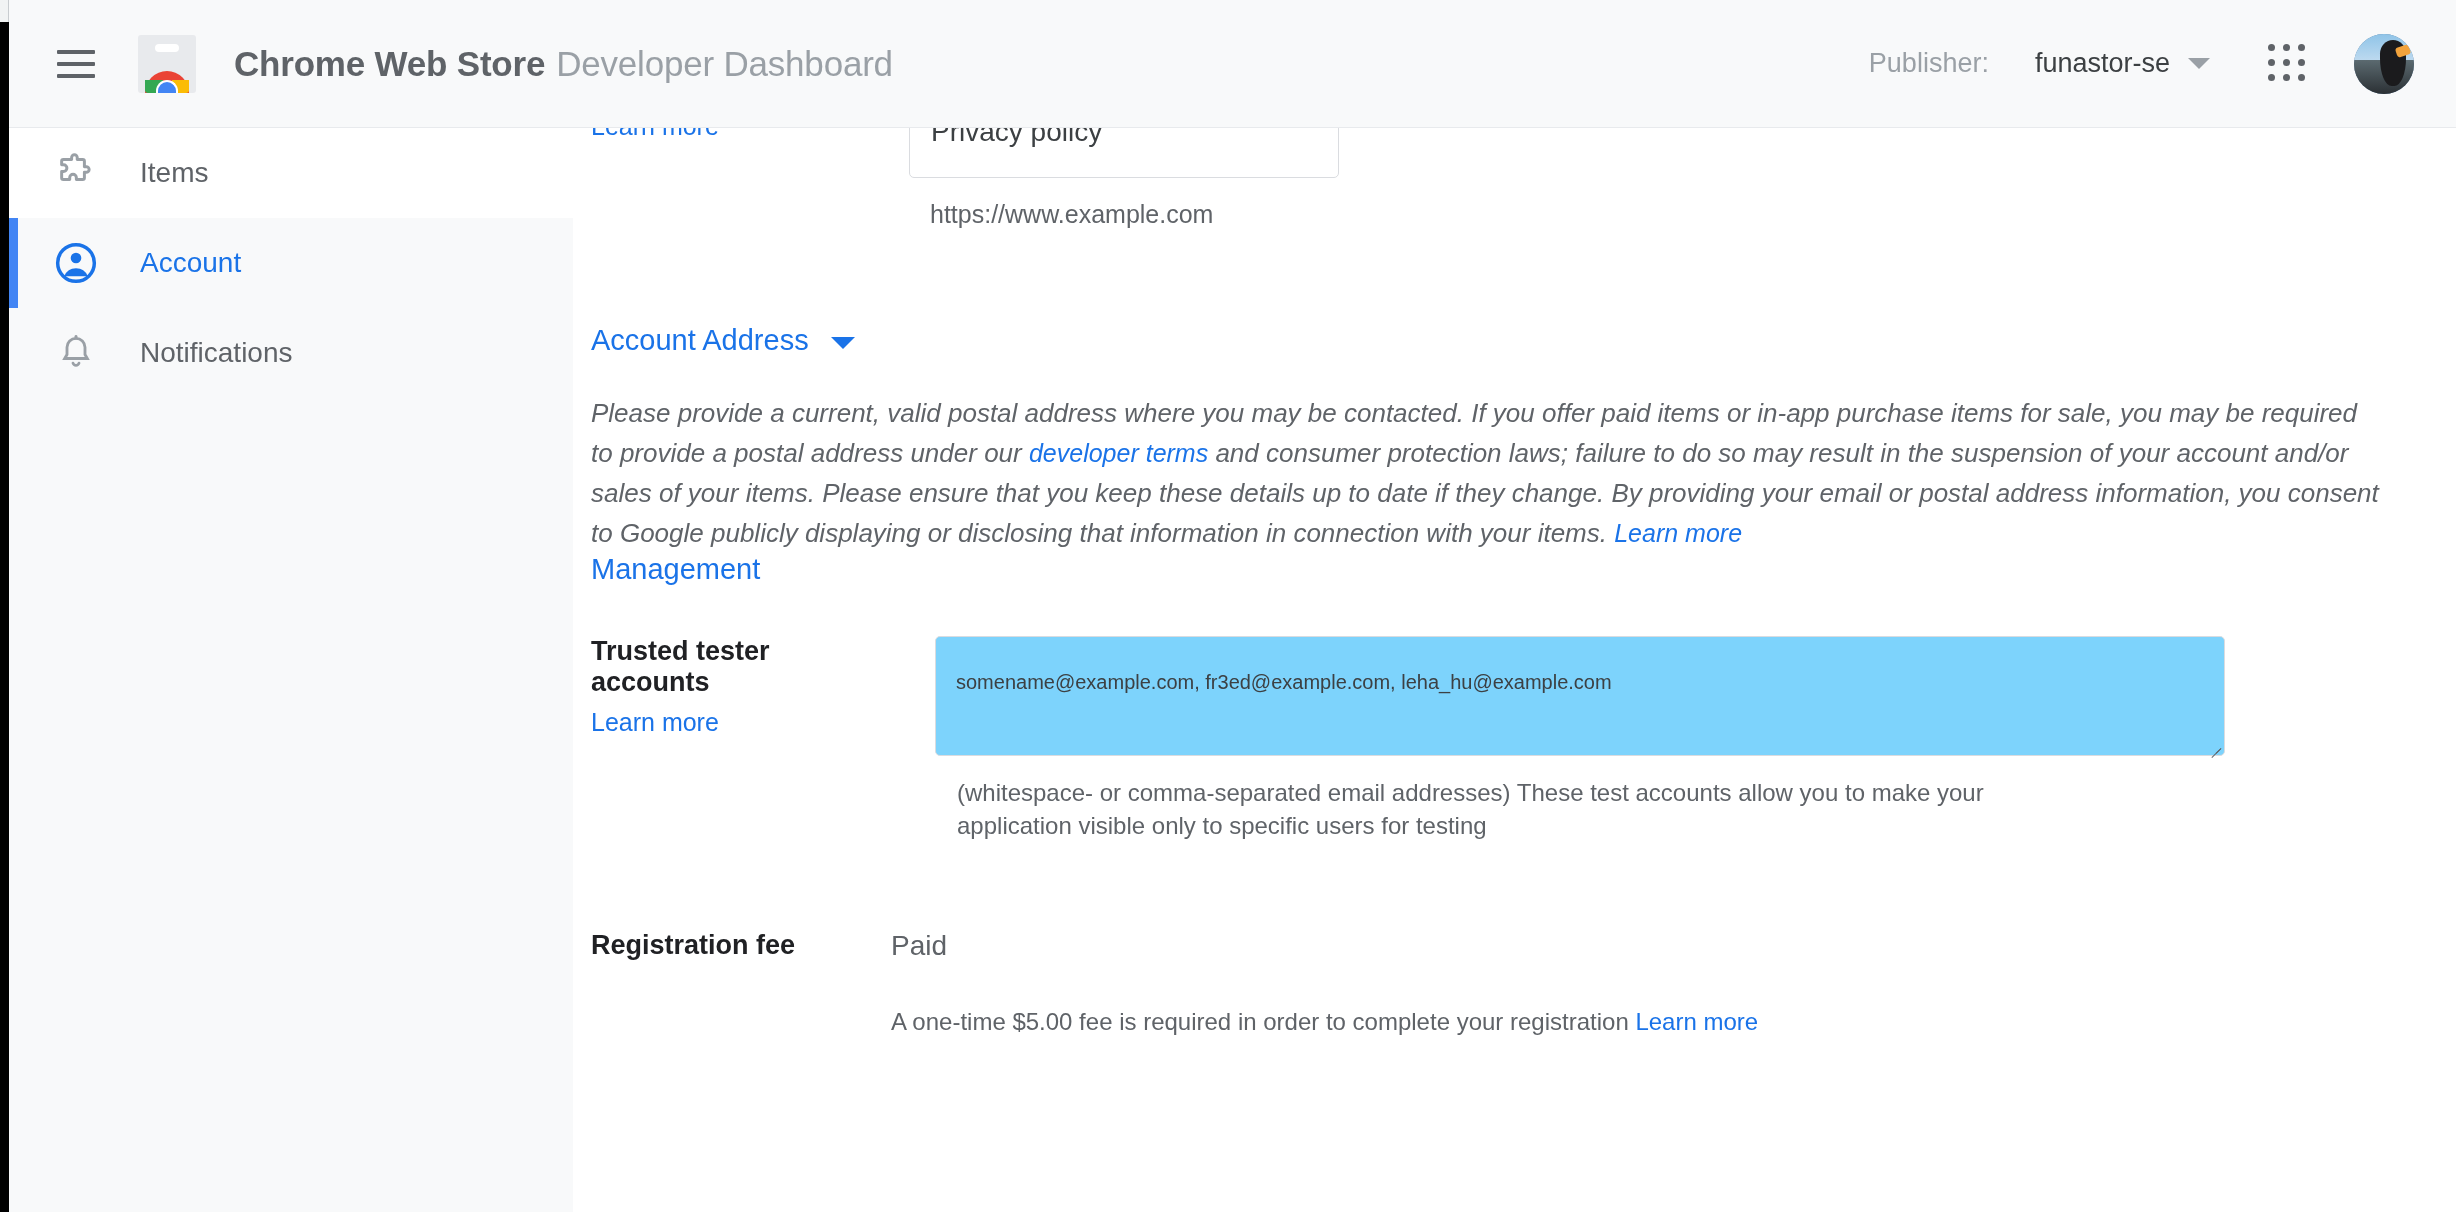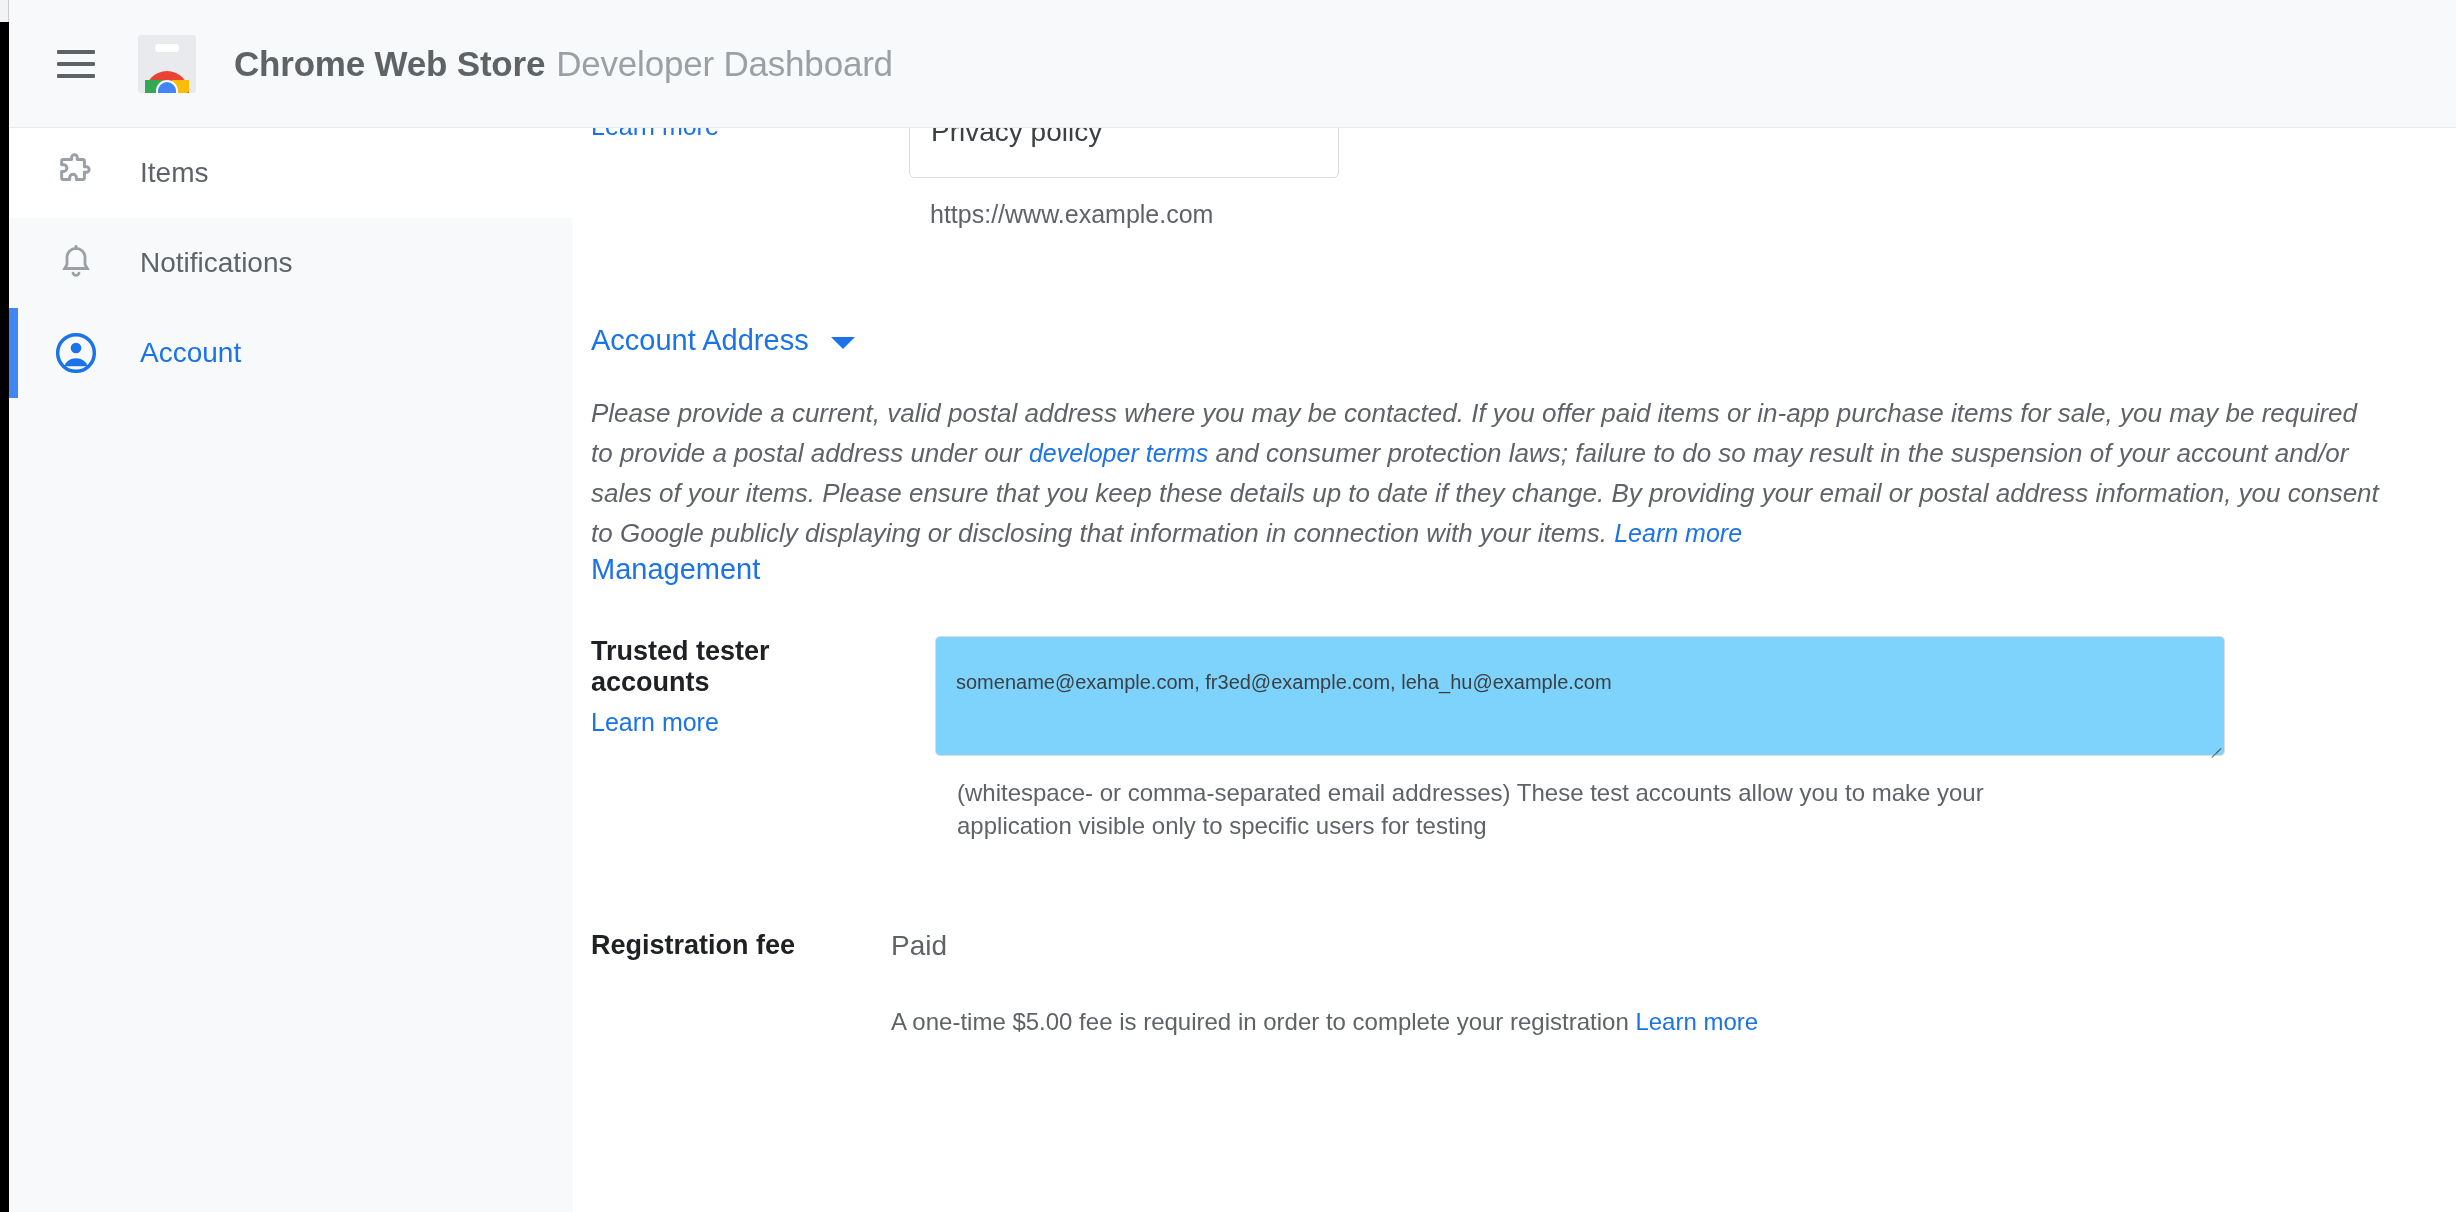--- a/index.html
+++ b/index.html
@@ -427,55 +427,79 @@
         <div class="chrome-yellow"></div>
         <div class="chrome-blue"></div>
       </div>
     </div>
 
     <div class="title-wrap">
       <span class="title-strong">Chrome Web Store</span>
       <span class="title-light">Developer Dashboard</span>
     </div>
 
+    <div class="header-right">
+      <span class="publisher-label">Publisher:</span>
+      <div class="publisher-select">
+        <span class="publisher-value">funastor-se</span>
+        <span class="caret-down"></span>
+      </div>
+      <div class="apps-grid">
+        <i></i>
+          <i></i>
+          <i></i>
+        <i></i>
+          <i></i>
+          <i></i>
+        <i></i>
+          <i></i>
+          <i></i>
+      </div>
+      <div class="avatar">
+        <div class="av-sky"></div>
+        <div class="av-ground"></div>
+        <div class="av-bird"></div>
+        <div class="av-beak"></div>
+      </div>
+    </div>
   </div>
 
   <div class="sidebar">
 
     <div class="nav-item hovered">
       <span class="nav-icon">
         <svg width="42" height="42" viewBox="0 0 24 24" fill="none" stroke="#9aa0a6" stroke-width="1.7" stroke-linejoin="round">
           <path d="M9.5 3.2a1.6 1.6 0 1 1 3.2 0v1.1h3.1a1 1 0 0 1 1 1v3.1h1.1a1.6 1.6 0 1 1 0 3.2h-1.1v3.1a1 1 0 0 1-1 1h-3.6v-1.1a1.9 1.9 0 1 0-3.8 0v1.1H4.8a1 1 0 0 1-1-1v-3.6h1.1a1.9 1.9 0 1 0 0-3.8H3.8V5.3a1 1 0 0 1 1-1h4.7V3.2z"></path>
         </svg>
       </span>
       <span class="nav-label">Items</span>
-    </div>
-
-    <div class="nav-item">
-      <span class="nav-icon">
-        <svg width="40" height="40" viewBox="0 0 24 24" fill="none" stroke="#9aa0a6" stroke-width="1.7" stroke-linecap="round">
-          <path d="M12 3.2a5.4 5.4 0 0 1 5.4 5.4v4.3l1.4 2.4H5.2l1.4-2.4V8.6A5.4 5.4 0 0 1 12 3.2z"></path>
-          <path d="M10.2 18.1a1.9 1.9 0 0 0 3.6 0"></path>
-          <path d="M12 2v1.2"></path>
-        </svg>
-      </span>
-      <span class="nav-label">Notifications</span>
     </div>
 
     <div class="nav-item active">
       <span class="nav-indicator"></span>
       <span class="nav-icon">
         <svg width="44" height="44" viewBox="0 0 24 24">
           <circle cx="12" cy="12" r="10" fill="none" stroke="#1a73e8" stroke-width="1.9"></circle>
           <circle cx="12" cy="9.3" r="2.9" fill="#1a73e8"></circle>
           <path d="M5.6 19.2a6.9 6.9 0 0 1 12.8 0" fill="#1a73e8"></path>
         </svg>
       </span>
       <span class="nav-label">Account</span>
     </div>
+
+    <div class="nav-item">
+      <span class="nav-icon">
+        <svg width="40" height="40" viewBox="0 0 24 24" fill="none" stroke="#9aa0a6" stroke-width="1.7" stroke-linecap="round">
+          <path d="M12 3.2a5.4 5.4 0 0 1 5.4 5.4v4.3l1.4 2.4H5.2l1.4-2.4V8.6A5.4 5.4 0 0 1 12 3.2z"></path>
+          <path d="M10.2 18.1a1.9 1.9 0 0 0 3.6 0"></path>
+          <path d="M12 2v1.2"></path>
+        </svg>
+      </span>
+      <span class="nav-label">Notifications</span>
+    </div>
   </div>
 
   <div class="content">
 
     <div style="position:relative; height:120px;">
       <span class="link learn-more-top">Learn more</span>
       <div class="privacy-block">
         <div class="privacy-box">
           <span>Privacy policy</span>
         </div>

